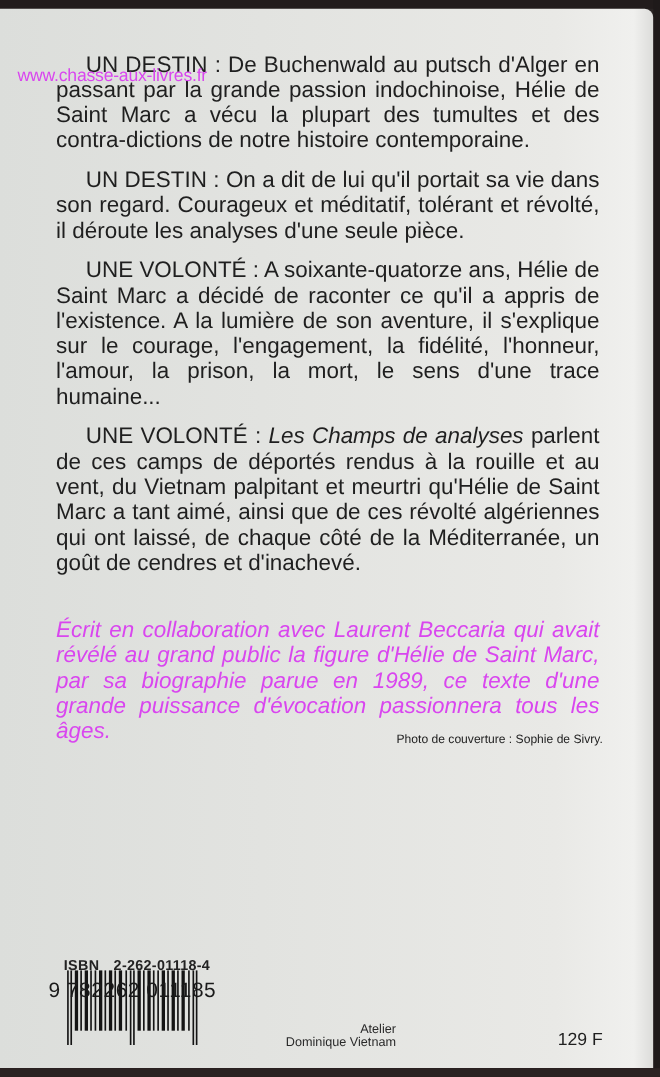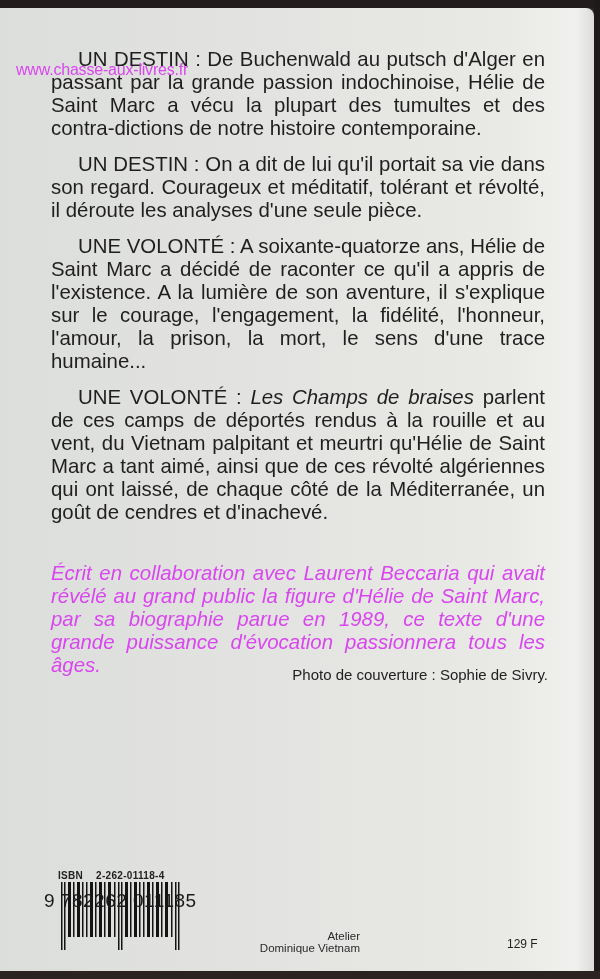--- a/index.html
+++ b/index.html
@@ -27,53 +27,53 @@
   .italic-block {
     position: absolute; left: 51px; top: 562px; width: 494px;
     font-style: italic; font-size: 20.4px; line-height: 23px; color: #d946ef; text-align: justify;
   }
   .watermark {
     position: absolute; left: 16px; top: 61px;
     font-size: 16px; color: #d946ef; letter-spacing: -0.2px; z-index: 2;
   }
   .photo-credit {
     position: absolute; right: 52px; top: 666px;
-    font-size: 15px; color: #222;
+    font-size: 11px; color: #222;
   }
   .isbn {
-    position: absolute; left: 58px; top: 870px; font-size: 10px; font-weight: bold; color: #222;
+    position: absolute; left: 58px; top: 870px; font-size: 13px; font-weight: bold; color: #222;
     letter-spacing: 0.3px;
   }
   .isbn span + span { margin-left: 13px; }
   .barcode { position: absolute; left: 46px; top: 882px; width: 150px; height: 70px; }
   .ean {
     position: absolute; left: 44px; top: 890px; font-size: 19px; color: #1a1a1a; letter-spacing: 0.5px;
     font-family: "Liberation Sans", sans-serif;
   }
   .publisher {
     position: absolute; left: 240px; top: 930px; width: 120px; text-align: right;
     font-size: 11.5px; line-height: 12px; color: #2a2a2a;
   }
-  .price { position: absolute; left: 507px; top: 937px; font-size: 12px; color: #1f1f1f; }
+  .price { position: absolute; left: 507px; top: 937px; font-size: 16px; color: #1f1f1f; }
 </style>
 </head>
 <body>
 
 <div class="topbar"></div>
 <div class="cover"></div>
 <div class="rightedge"></div>
 <div class="bottombar"></div>
 
 <div class="watermark">www.chasse-aux-livres.fr</div>
 
 <div class="body-text" style="top:48px;">
   <p class="para"><span>UN DESTIN</span><span> : De Buchenwald au putsch d'Alger en passant par la grande passion indochinoise, Hélie de Saint Marc a vécu la plupart des tumultes et des contra-dictions de notre histoire contemporaine.</span></p>
   <p class="para"><span>UN DESTIN</span><span> : On a dit de lui qu'il portait sa vie dans son regard. Courageux et méditatif, tolérant et révolté, il déroute les analyses d'une seule pièce.</span></p>
   <p class="para"><span>UNE VOLONTÉ</span><span> : A soixante-quatorze ans, Hélie de Saint Marc a décidé de raconter ce qu'il a appris de l'existence. A la lumière de son aventure, il s'explique sur le courage, l'engagement, la fidélité, l'honneur, l'amour, la prison, la mort, le sens d'une trace humaine...</span></p>
-  <p class="para"><span>UNE VOLONTÉ</span><span> : </span><i>Les Champs de braises</i><span> parlent de ces camps de déportés rendus à la rouille et au vent, du Vietnam palpitant et meurtri qu'Hélie de Saint Marc a tant aimé, ainsi que de ces révolté algériennes qui ont laissé, de chaque côté de la Méditerranée, un goût de cendres et d'inachevé.</span></p>
+  <p class="para"><span>UNE VOLONTÉ</span><span> : </span><i>Les Champs de analyses</i><span> parlent de ces camps de déportés rendus à la rouille et au vent, du Vietnam palpitant et meurtri qu'Hélie de Saint Marc a tant aimé, ainsi que de ces révolté algériennes qui ont laissé, de chaque côté de la Méditerranée, un goût de cendres et d'inachevé.</span></p>
 </div>
 
 <div class="italic-block">Écrit en collaboration avec Laurent Beccaria qui avait révélé au grand public la figure d'Hélie de Saint Marc, par sa biographie parue en 1989, ce texte d'une grande puissance d'évocation passionnera tous les âges.</div>
 
 <div class="photo-credit">Photo de couverture : Sophie de Sivry.</div>
 
 <div class="isbn">
   <span>ISBN</span><span>2-262-01118-4</span>
 </div>
 

